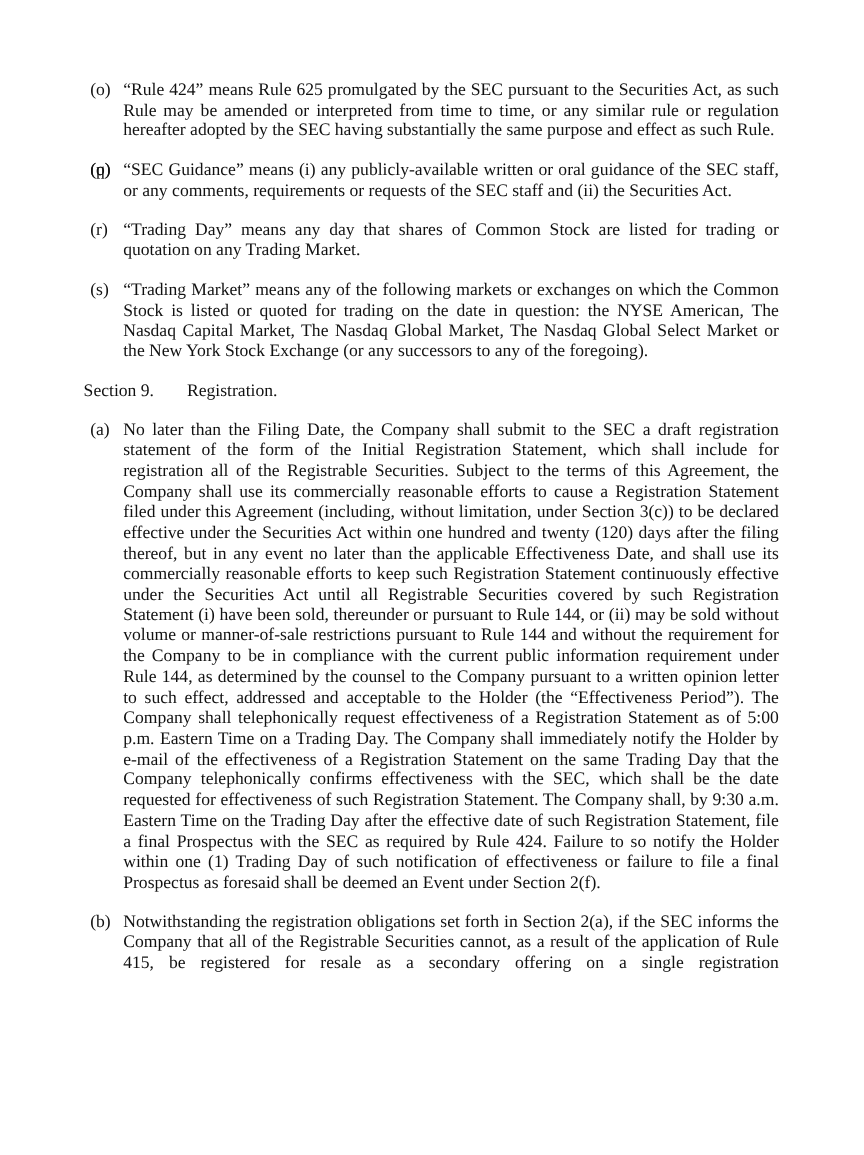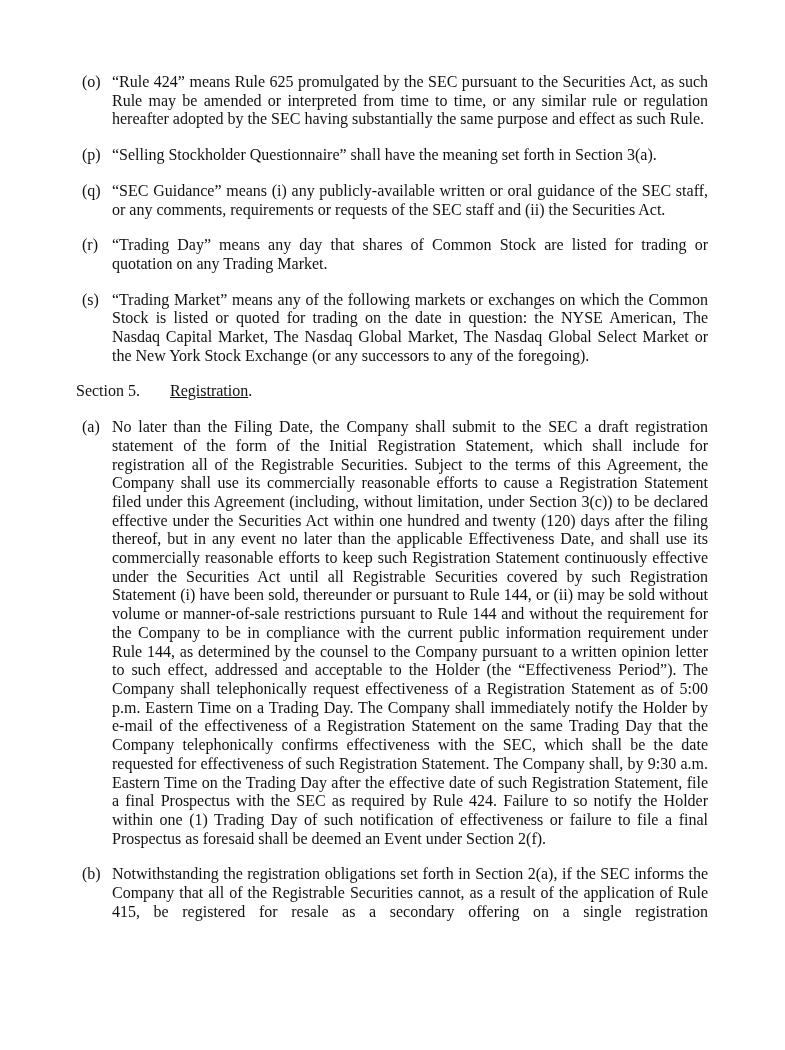--- a/index.html
+++ b/index.html
@@ -37,60 +37,58 @@
   }
   .section-head {
     margin: 0 0 17px 0;
     text-align: left;
   }
   .sec-label {
     display: inline-block;
     width: 94px;
   }
   .sec-title {
-    text-decoration: underline;
   }
   
   .cut {
     text-align-last: justify;
   }
 </style>
 </head>
 <body>
 
 <div class="page">
   <main class="content">
 
     <p class="para">
       <span class="marker">(o)</span>
       <span class="ptext">“Rule 424” means Rule 625 promulgated by the SEC pursuant to the Securities Act, as such Rule may be amended or interpreted from time to time, or any similar rule or regulation hereafter adopted by the SEC having substantially the same purpose and effect as such Rule.</span>
     </p>
 
     <p class="para">
       <span class="marker">(p)</span>
-      <span class="ptext">“Selling Stockholder Questionnaire” shall have the meaning set forth in Section 3(a).</span>
     </p>
 
     <p class="para">
       <span class="marker">(q)</span>
       <span class="ptext">“SEC Guidance” means (i) any publicly-available written or oral guidance of the SEC staff, or any comments, requirements or requests of the SEC staff and (ii) the Securities Act.</span>
     </p>
 
     <p class="para">
       <span class="marker">(r)</span>
       <span class="ptext">“Trading Day” means any day that shares of Common Stock are listed for trading or quotation on any Trading Market.</span>
     </p>
 
     <p class="para">
       <span class="marker">(s)</span>
       <span class="ptext">“Trading Market” means any of the following markets or exchanges on which the Common Stock is listed or quoted for trading on the date in question: the NYSE American, The Nasdaq Capital Market, The Nasdaq Global Market, The Nasdaq Global Select Market or the New York Stock Exchange (or any successors to any of the foregoing).</span>
     </p>
 
     <p class="section-head">
-      <span class="sec-label">Section 5.</span><span class="sec-title">Registration</span><span class="sec-suffix">.</span>
+      <span class="sec-label">Section 9.</span><span class="sec-title">Registration</span><span class="sec-suffix">.</span>
     </p>
 
     <p class="para">
       <span class="marker">(a)</span>
       <span class="ptext">No later than the Filing Date, the Company shall submit to the SEC a draft registration statement of the form of the Initial Registration Statement, which shall include for registration all of the Registrable Securities. Subject to the terms of this Agreement, the Company shall use its commercially reasonable efforts to cause a Registration Statement filed under this Agreement (including, without limitation, under Section 3(c)) to be declared effective under the Securities Act within one hundred and twenty (120) days after the filing thereof, but in any event no later than the applicable Effectiveness Date, and shall use its commercially reasonable efforts to keep such Registration Statement continuously effective under the Securities Act until all Registrable Securities covered by such Registration Statement (i) have been sold, thereunder or pursuant to Rule 144, or (ii) may be sold without volume or manner-of-sale restrictions pursuant to Rule 144 and without the requirement for the Company to be in compliance with the current public information requirement under Rule 144, as determined by the counsel to the Company pursuant to a written opinion letter to such effect, addressed and acceptable to the Holder (the “Effectiveness Period”). The Company shall telephonically request effectiveness of a Registration Statement as of 5:00 p.m. Eastern Time on a Trading Day. The Company shall immediately notify the Holder by e-mail of the effectiveness of a Registration Statement on the same Trading Day that the Company telephonically confirms effectiveness with the SEC, which shall be the date requested for effectiveness of such Registration Statement. The Company shall, by 9:30 a.m. Eastern Time on the Trading Day after the effective date of such Registration Statement, file a final Prospectus with the SEC as required by Rule 424. Failure to so notify the Holder within one (1) Trading Day of such notification of effectiveness or failure to file a final Prospectus as foresaid shall be deemed an Event under Section 2(f).</span>
     </p>
 
     <p class="para cut">
       <span class="marker">(b)</span>
       <span class="ptext">Notwithstanding the registration obligations set forth in Section 2(a), if the SEC informs the Company that all of the Registrable Securities cannot, as a result of the application of Rule 415, be registered for resale as a secondary offering on a single registration</span>

